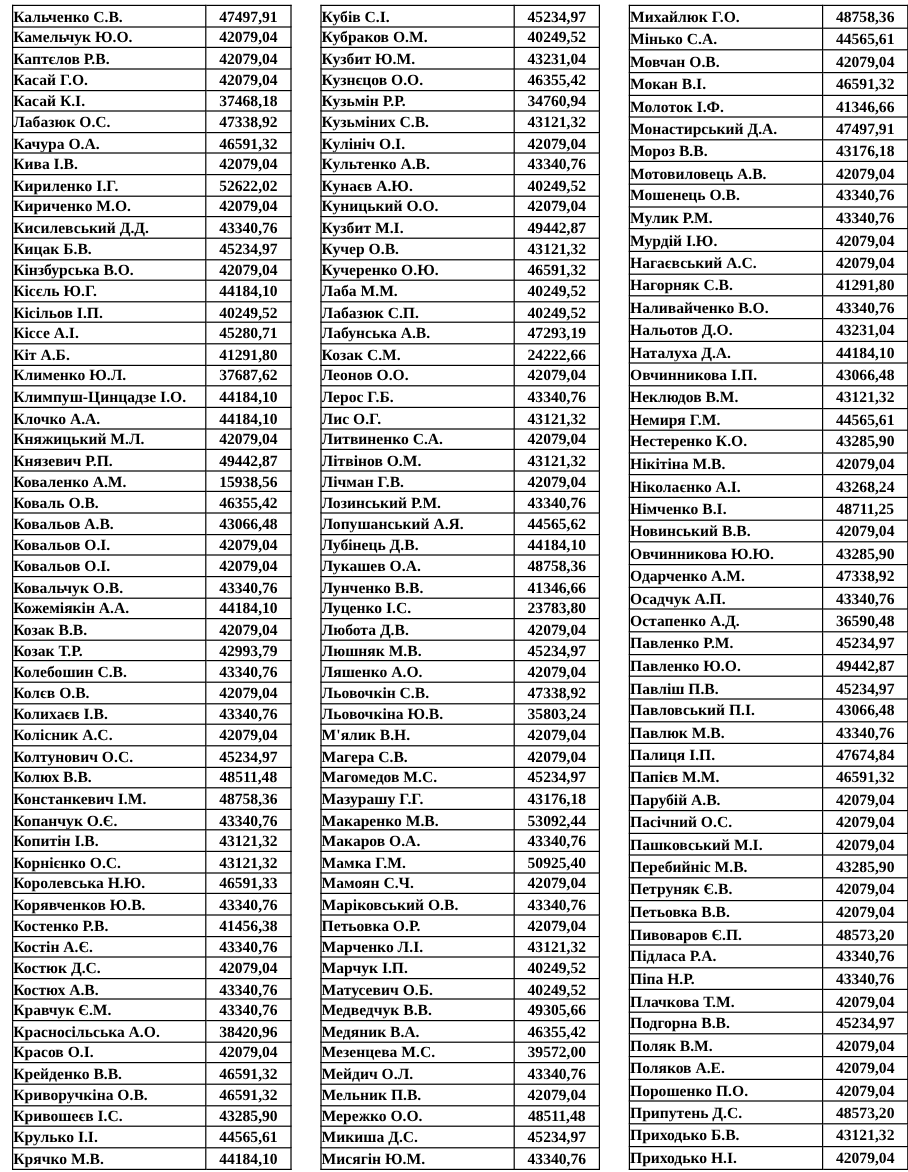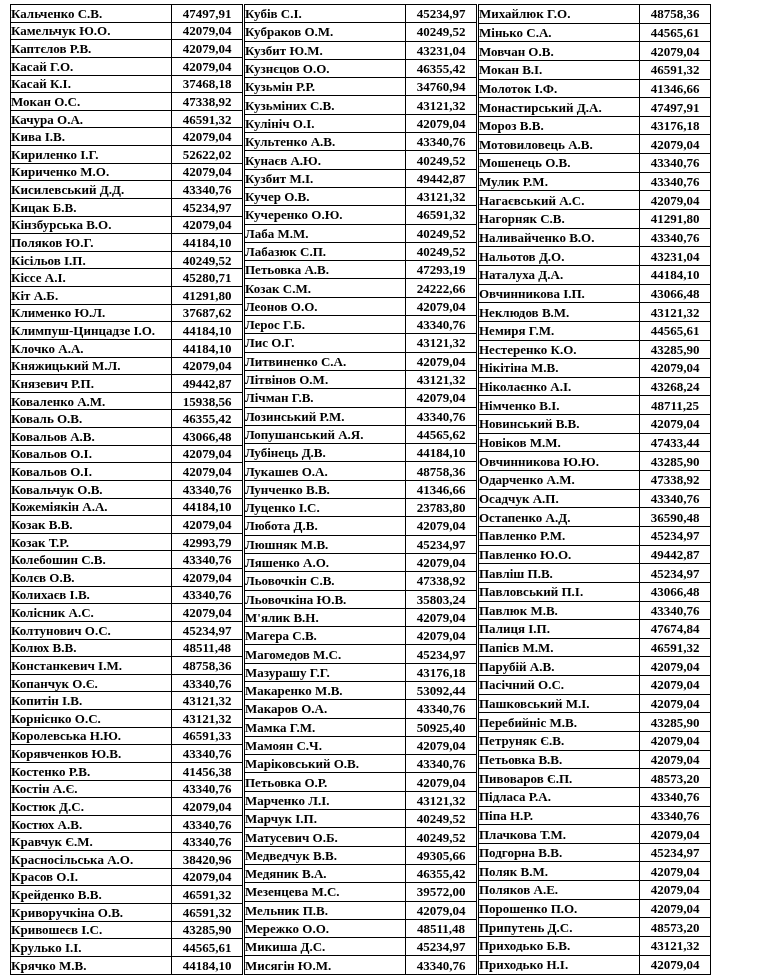--- a/index.html
+++ b/index.html
@@ -10,21 +10,21 @@
   body {
     width: 757px;
     height: 977px;
     font-family: "Liberation Serif", serif;
     color: #000;
     overflow: hidden;
   }
   .page {
     box-sizing: border-box;
     display: flex;
-    gap: 1px;
+    gap: 24px;
     padding: 4px 0 0 10px;
   }
   table.salary-table {
     border-collapse: collapse;
     table-layout: fixed;
     width: 233px;
     height: 971px;
   }
   table.salary-table td {
     border: 1px solid #000;
@@ -71,21 +71,21 @@
     <td class="name">Касай Г.О.</td>
     <td class="value">42079,04</td>
   </tr>
 
   <tr>
     <td class="name">Касай К.І.</td>
     <td class="value">37468,18</td>
   </tr>
 
   <tr>
-    <td class="name">Мокан О.С.</td>
+    <td class="name">Лабазюк О.С.</td>
     <td class="value">47338,92</td>
   </tr>
 
   <tr>
     <td class="name">Качура О.А.</td>
     <td class="value">46591,32</td>
   </tr>
 
   <tr>
     <td class="name">Кива І.В.</td>
@@ -111,21 +111,21 @@
     <td class="name">Кицак Б.В.</td>
     <td class="value">45234,97</td>
   </tr>
 
   <tr>
     <td class="name">Кінзбурська В.О.</td>
     <td class="value">42079,04</td>
   </tr>
 
   <tr>
-    <td class="name">Поляков Ю.Г.</td>
+    <td class="name">Кісєль Ю.Г.</td>
     <td class="value">44184,10</td>
   </tr>
 
   <tr>
     <td class="name">Кісільов І.П.</td>
     <td class="value">40249,52</td>
   </tr>
 
   <tr>
     <td class="name">Кіссе А.І.</td>
@@ -368,20 +368,24 @@
   <tr>
     <td class="name">Культенко А.В.</td>
     <td class="value">43340,76</td>
   </tr>
 
   <tr>
     <td class="name">Кунаєв А.Ю.</td>
     <td class="value">40249,52</td>
   </tr>
 
+  <tr>
+    <td class="name">Куницький О.О.</td>
+    <td class="value">42079,04</td>
+  </tr>
 
   <tr>
     <td class="name">Кузбит М.І.</td>
     <td class="value">49442,87</td>
   </tr>
 
   <tr>
     <td class="name">Кучер О.В.</td>
     <td class="value">43121,32</td>
   </tr>
@@ -395,21 +399,21 @@
     <td class="name">Лаба М.М.</td>
     <td class="value">40249,52</td>
   </tr>
 
   <tr>
     <td class="name">Лабазюк С.П.</td>
     <td class="value">40249,52</td>
   </tr>
 
   <tr>
-    <td class="name">Петьовка А.В.</td>
+    <td class="name">Лабунська А.В.</td>
     <td class="value">47293,19</td>
   </tr>
 
   <tr>
     <td class="name">Козак С.М.</td>
     <td class="value">24222,66</td>
   </tr>
 
   <tr>
     <td class="name">Леонов О.О.</td>
@@ -569,20 +573,24 @@
   <tr>
     <td class="name">Медяник В.А.</td>
     <td class="value">46355,42</td>
   </tr>
 
   <tr>
     <td class="name">Мезенцева М.С.</td>
     <td class="value">39572,00</td>
   </tr>
 
+  <tr>
+    <td class="name">Мейдич О.Л.</td>
+    <td class="value">43340,76</td>
+  </tr>
 
   <tr>
     <td class="name">Мельник П.В.</td>
     <td class="value">42079,04</td>
   </tr>
 
   <tr>
     <td class="name">Мережко О.О.</td>
     <td class="value">48511,48</td>
   </tr>
@@ -643,20 +651,24 @@
   <tr>
     <td class="name">Мошенець О.В.</td>
     <td class="value">43340,76</td>
   </tr>
 
   <tr>
     <td class="name">Мулик Р.М.</td>
     <td class="value">43340,76</td>
   </tr>
 
+  <tr>
+    <td class="name">Мурдій І.Ю.</td>
+    <td class="value">42079,04</td>
+  </tr>
 
   <tr>
     <td class="name">Нагаєвський А.С.</td>
     <td class="value">42079,04</td>
   </tr>
 
   <tr>
     <td class="name">Нагорняк С.В.</td>
     <td class="value">41291,80</td>
   </tr>
@@ -709,24 +721,20 @@
   <tr>
     <td class="name">Німченко В.І.</td>
     <td class="value">48711,25</td>
   </tr>
 
   <tr>
     <td class="name">Новинський В.В.</td>
     <td class="value">42079,04</td>
   </tr>
 
-  <tr>
-    <td class="name">Новіков М.М.</td>
-    <td class="value">47433,44</td>
-  </tr>
 
   <tr>
     <td class="name">Овчинникова Ю.Ю.</td>
     <td class="value">43285,90</td>
   </tr>
 
   <tr>
     <td class="name">Одарченко А.М.</td>
     <td class="value">47338,92</td>
   </tr>

